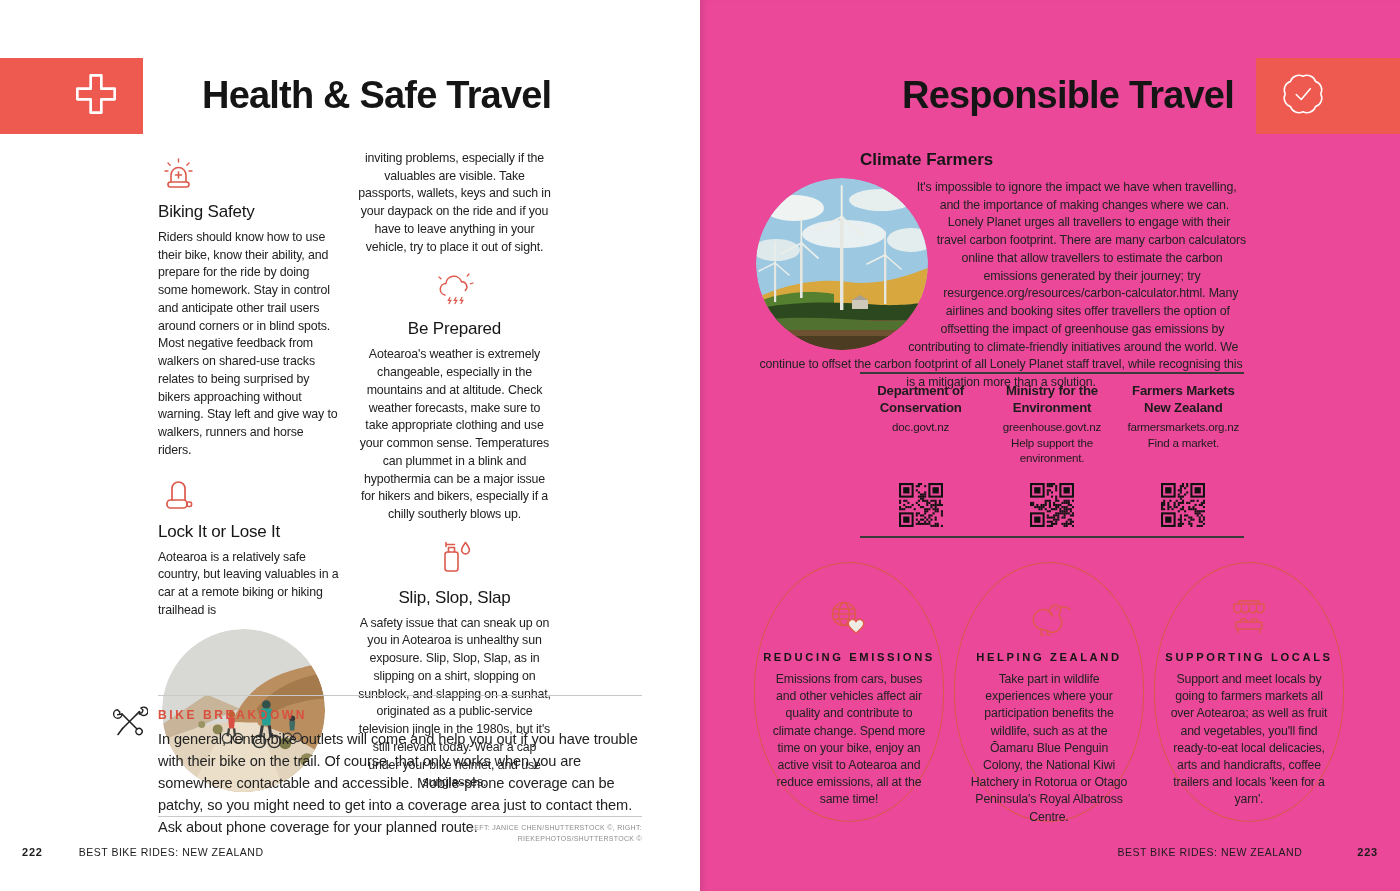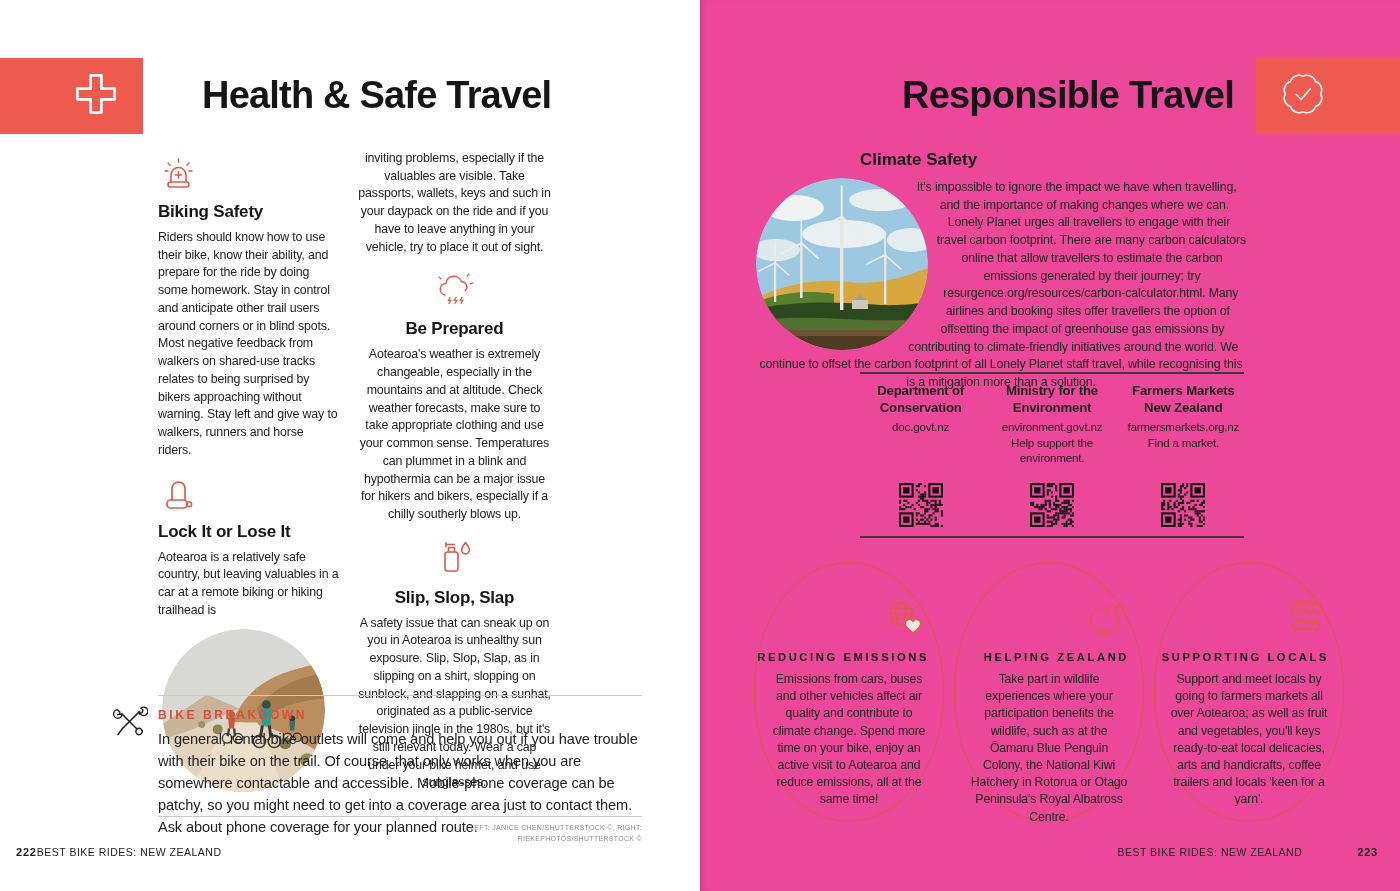--- a/index.html
+++ b/index.html
@@ -17,38 +17,38 @@
   .banner .bicon { position:absolute; top:50%; transform:translateY(-50%); }
   .banner-left .bicon { left:72px; }
   .banner-right .bicon { left:24px; }
   .page-title { position:absolute; top:74px; left:160px; font-size:38px; font-weight:800; letter-spacing:-.8px; color:#151515;margin-left:42px; }
 
   
   .cols { position:absolute; left:158px; top:150px; width:486px; display:flex; gap:19px; }
   .col1 { width:181px; }
   .col2 { width:193px;text-align:center; }
   .sec-icon { margin:4px 0 6px 2px; }
-  h3.sec-h { font-size:17px; font-weight:700; letter-spacing:-.2px; margin:2px 0 7px; color:#161616; }
+  h3.sec-h { font-size:17px; font-weight:400; letter-spacing:-.2px; margin:2px 0 7px; color:#161616; }
   p.body { font-size:12.4px; line-height:1.43; letter-spacing:-.15px; color:#222; }
   .mt { margin-top:14px; }
   .photo-circle { width:163px; height:163px; border-radius:50%; overflow:hidden; margin:10px 0 0 4px; }
   .photo-circle svg { display:block; }
 
   
   .hr-light { position:absolute; left:158px; width:484px; height:1px; background:#c9c9c9; }
   .bb-icon { position:absolute; left:111px; top:703px; }
   .breakdown { position:absolute; left:158px; top:708px; width:489px; }
   .bb-h { font-size:12px; font-weight:700; letter-spacing:2.6px; color:#d9503f; margin-bottom:7px; }
   .bb-body { font-size:14.6px; line-height:1.5; letter-spacing:-.1px; color:#222; }
   .credits { position:absolute; right:58px; top:823px; text-align:right; font-size:7px; line-height:1.5; letter-spacing:.3px; color:#8d8d8d; }
 
   
   .footer { position:absolute; top:846px; font-size:10.5px; letter-spacing:.5px; display:flex; align-items:baseline; }
   .footer .pn { font-weight:700; font-size:11px; letter-spacing:.8px; }
-  .footer-left { left:16px; }
+  .footer-left { left:22px; gap:36px; }
   .footer-right { right:22px; gap:55px; }
 
   
   .climate-h { position:absolute; left:160px; top:150px; font-size:17px; font-weight:700; color:#161616; }
   .climate { position:absolute; left:56px; top:174px; width:490px; }
   .climate-photo { float:left; width:172px; height:172px; border-radius:50%; overflow:hidden;
                    shape-outside:circle(50%); margin:4px 10px 6px 0; }
   .climate p { font-size:12.4px; line-height:1.43; letter-spacing:-.15px; text-align:center; color:#222; padding-top:5px; }
 
   .hr-dark { position:absolute; left:160px; width:384px; height:1.5px; background:#3a3a38; }
@@ -58,21 +58,21 @@
   .org { flex:1; text-align:center; display:flex; flex-direction:column; align-items:center; }
   .org-name { font-size:13.2px; font-weight:700; line-height:1.25; letter-spacing:-.2px; }
   .org-url { font-size:11.6px; margin-top:4px; letter-spacing:-.2px; }
   .org-desc { font-size:11.6px; line-height:1.32; margin-top:2px; letter-spacing:-.2px; }
   .org-text { height:100px; }
   .qr { width:44px; height:44px; }
 
   
   .ovals { position:absolute; left:54px; top:562px; width:592px; display:flex; gap:10px; }
   .oval { width:190px; height:260px; border:1.6px solid #d9584a; border-radius:95px / 126px;
-          display:flex; flex-direction:column; align-items:flex-end; padding:34px 14px 0; }
+          display:flex; flex-direction:column; align-items:center; padding:34px 14px 0; }
   .oval-h { font-size:11.2px; font-weight:700; letter-spacing:2.6px; margin:10px 0 8px; white-space:nowrap; color:#161616; }
   .oval p { font-size:12.3px; line-height:1.4; text-align:center; letter-spacing:-.15px; color:#222; }
 </style>
 </head>
 <body>
 
 <div class="spread">
 
   <div class="page page-left">
 
@@ -212,21 +212,21 @@
     <div class="page-title">Responsible Travel</div>
     <div class="banner banner-right">
       <span class="bicon">
         <svg width="46" height="46" viewBox="0 0 44 44" fill="none" stroke="#fff" stroke-width="1.5" stroke-linejoin="round" stroke-linecap="round">
           <path d="M39 22 A8.5 8.5 0 0 1 34 34 A8.5 8.5 0 0 1 22 39 A8.5 8.5 0 0 1 10 34 A8.5 8.5 0 0 1 5 22 A8.5 8.5 0 0 1 10 10 A8.5 8.5 0 0 1 22 5 A8.5 8.5 0 0 1 34 10 A8.5 8.5 0 0 1 39 22 Z"></path>
           <path d="M15.5 22.5 l4.8 4.8 L29 17"></path>
         </svg>
       </span>
     </div>
 
-    <h3 class="climate-h">Climate Safety</h3>
+    <h3 class="climate-h">Climate Farmers</h3>
     <div class="climate">
       <div class="climate-photo">
         <svg viewBox="0 0 172 172" width="172" height="172">
           <defs>
               <clipPath id="wt">
                 <circle cx="86" cy="86" r="86"></circle>
               </clipPath>
             </defs>
           <g clip-path="url(#wt)">
             <rect width="172" height="120" fill="#9cc8e2"></rect>
@@ -379,21 +379,21 @@
               <rect x="2" y="2" width="3" height="3" fill="#111"></rect>
               <rect x="14.5" y="0.5" width="6" height="6" fill="none" stroke="#111" stroke-width="1"></rect>
               <rect x="16" y="2" width="3" height="3" fill="#111"></rect>
               <rect x="0.5" y="14.5" width="6" height="6" fill="none" stroke="#111" stroke-width="1"></rect>
               <rect x="2" y="16" width="3" height="3" fill="#111"></rect>
             </svg></div>
       </div>
       <div class="org">
         <div class="org-text">
           <div class="org-name">Ministry for the Environment</div>
-          <div class="org-url">environment.govt.nz</div>
+          <div class="org-url">greenhouse.govt.nz</div>
           <div class="org-desc">Help support the environment.</div>
         </div>
         <div class="qr"><svg viewBox="0 0 21 21" width="44" height="44">
               <g fill="#111">
                 <rect x="8" y="0" width="1" height="1"></rect>
                 <rect x="9" y="0" width="1" height="1"></rect>
                 <rect x="10" y="0" width="1" height="1"></rect>
                 <rect x="11" y="0" width="1" height="1"></rect>
                 <rect x="8" y="1" width="1" height="1"></rect>
                 <rect x="9" y="1" width="1" height="1"></rect>
@@ -684,21 +684,21 @@
           <svg width="46" height="40" viewBox="0 0 46 40" fill="none" stroke="#dd5a4c" stroke-width="1.5" stroke-linecap="round" stroke-linejoin="round">
             <path d="M13 7 v-3 h20 v3"></path>
             <path d="M8 7 h30 v5 a3.75 3.75 0 0 1-7.5 0 a3.75 3.75 0 0 1-7.5 0 a3.75 3.75 0 0 1-7.5 0 a3.75 3.75 0 0 1-7.5 0 z"></path>
             <path d="M15.5 7 v6 M23 7 v6 M30.5 7 v6" stroke-width="1.2"></path>
             <rect x="10" y="25" width="26" height="7" rx="1.5"></rect>
             <path d="M14 25 a3.5 3.5 0 0 1 7 0 M25 25 a3.5 3.5 0 0 1 7 0"></path>
             <path d="M12 32 v4 M34 32 v4" stroke-width="1.4"></path>
           </svg>
         </span>
         <div class="oval-h">SUPPORTING LOCALS</div>
-        <p>Support and meet locals by going to farmers markets all over Aotearoa; as well as fruit and vegetables, you'll keys ready-to-eat local delicacies, arts and handicrafts, coffee trailers and locals 'keen for a yarn'.</p>
+        <p>Support and meet locals by going to farmers markets all over Aotearoa; as well as fruit and vegetables, you'll find ready-to-eat local delicacies, arts and handicrafts, coffee trailers and locals 'keen for a yarn'.</p>
       </div>
     </div>
 
     <div class="footer footer-right">
       <span>BEST BIKE RIDES: NEW ZEALAND</span>
       <span class="pn">223</span>
     </div>
   </div>
 </div>
 

